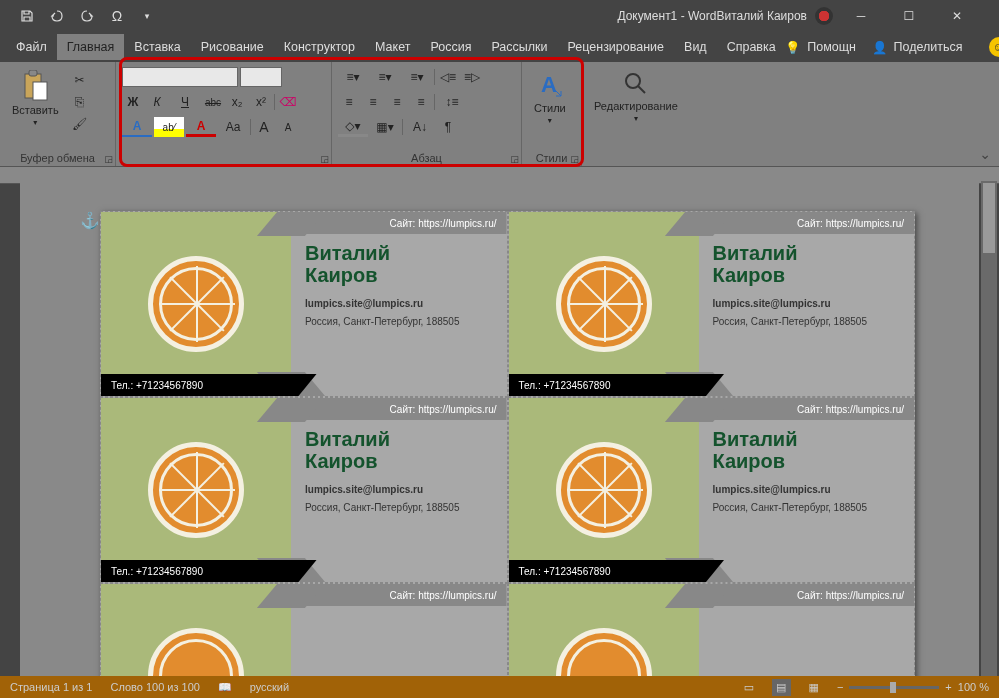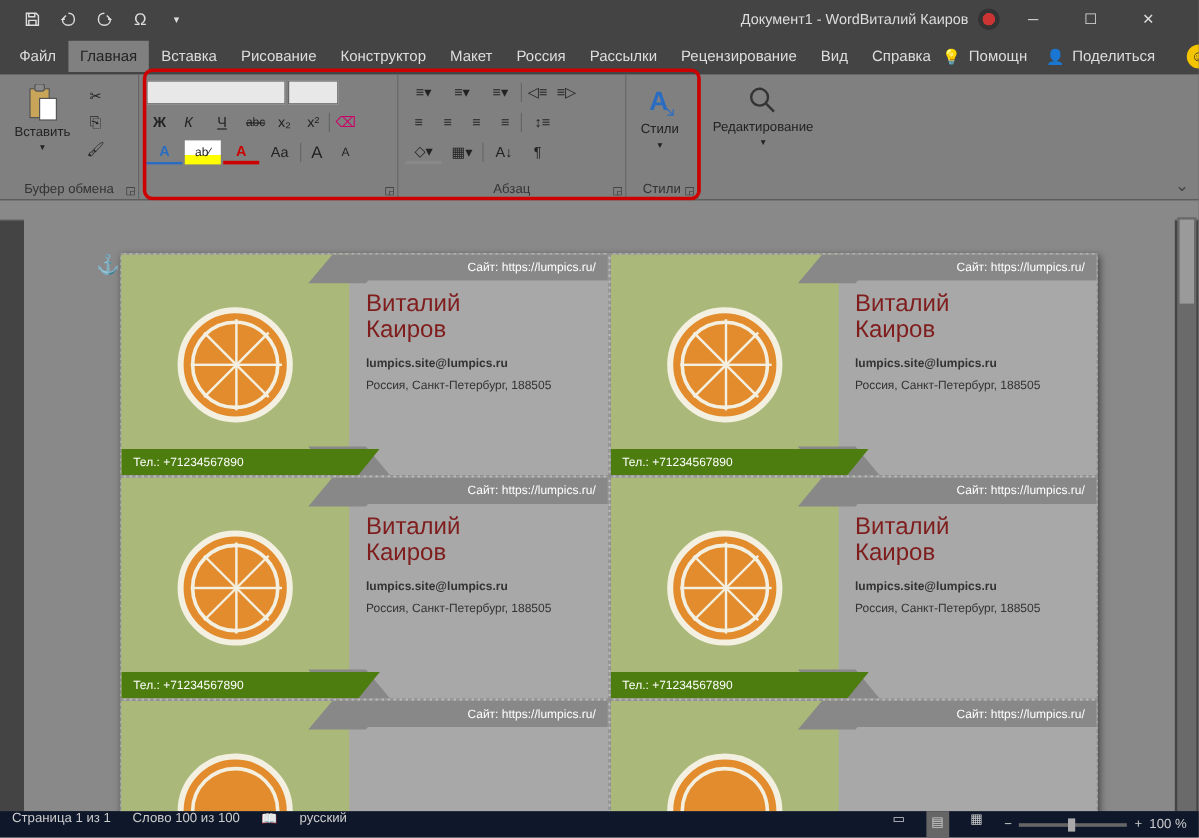--- a/index.html
+++ b/index.html
@@ -28,32 +28,32 @@
 .fontsize { width:42px; height:20px; background:#e8e8e8; border:1px solid #666; font-size:11px; }
 .highlight-box { position:absolute; border:3px solid #c00; border-radius:8px; pointer-events:none; }
 .ruler { height:17px; background:#898989; border-bottom:1px solid #555; position:relative; }
 .doc-viewport { position:absolute; top:181px; left:20px; right:20px; bottom:22px; background:#898989; overflow:hidden; }
 .scrollbar-v { position:absolute; top:181px; right:2px; width:16px; bottom:22px; background:#6a6a6a; }
 .scrollbar-v .thumb { background:#9a9a9a; margin:2px; height:70px; }
 .page { position:absolute; left:80px; top:30px; width:815px; background:#fff; box-shadow:2px 2px 6px rgba(0,0,0,.5); }
 .card-grid { display:grid; grid-template-columns:1fr 1fr; gap:0; }
 .card { height:186px; border:1px dashed #888; position:relative; overflow:hidden; background:#a8a8a8; }
 .card .topbar { position:absolute; top:0; right:0; left:190px; height:22px; background:#888; clip-path:polygon(18px 0,100% 0,100% 100%,0 100%); color:#fff; font-size:10px; display:flex; align-items:center; justify-content:flex-end; padding-right:10px; }
-.card .botbar { position:absolute; bottom:0; left:0; right:190px; height:22px; background:#4d7c0f; clip-path:polygon(0 0,100% 0,calc(100% - 18px) 100%,0 100%); color:#fff; font-size:10px; display:flex; align-items:center; padding-left:10px; }
+.card .botbar { position:absolute; bottom:0; left:0; right:190px; height:22px; background:#000000; clip-path:polygon(0 0,100% 0,calc(100% - 18px) 100%,0 100%); color:#fff; font-size:10px; display:flex; align-items:center; padding-left:10px; }
 .card .left { position:absolute; left:0; top:0; width:190px; height:100%; background:#aab97a; display:flex; align-items:center; justify-content:center; }
 .card .left::after { content:''; position:absolute; top:0; right:-24px; width:48px; height:24px; background:#888; transform:skewX(-40deg); }
 .card .left::before { content:''; position:absolute; bottom:0; right:-24px; width:48px; height:24px; background:#888; transform:skewX(40deg); }
 .orange { width:96px; height:96px; border-radius:50%; background:#e28c2e; position:relative; border:5px solid #f4f0e1; }
 .orange::before { content:''; position:absolute; inset:6px; border-radius:50%; border:3px solid #f4f0e1; }
 .orange .seg { position:absolute; left:50%; top:50%; width:2px; height:38px; background:#f4f0e1; transform-origin:top; }
 .card .info { position:absolute; left:204px; top:30px; right:10px; color:#333; }
-.card .name { font-size:20px; font-weight:400; color:#7f1d1d; line-height:1.1; }
+.card .name { font-size:20px; font-weight:700; color:#14532d; line-height:1.1; }
 .card .email { font-size:10px; margin-top:12px;font-weight:bold; }
 .card .addr { font-size:10px; margin-top:6px; line-height:1.3; }
-.statusbar { position:absolute; left:0; right:0; bottom:0; height:22px; background:#0f172a; display:flex; color:#ccc; font-size:11px; padding:0 10px; gap:18px; }
+.statusbar { position:absolute; left:0; right:0; bottom:0; height:22px; background:#a16207; display:flex; align-items:center; color:#ccc; font-size:11px; padding:0 10px; gap:18px; }
 .statusbar .spacer { flex:1; }
 .zoom { display:flex; align-items:center; gap:6px; }
 .zoom .track { width:90px; height:3px; background:#666; position:relative; }
 .zoom .knob { position:absolute; left:45%; top:-4px; width:6px; height:11px; background:#aaa; }
 .anchor-icon { position:absolute; left:-20px; top:0; color:#3a6da8; font-size:16px; }
 .collapse { position:absolute; right:8px; bottom:4px; font-size:14px; color:#444; cursor:pointer; }
 .smiley { width:20px; height:20px; border-radius:50%; background:#f5c400; display:flex; align-items:center; justify-content:center; font-size:12px; color:#333; margin-left:10px; }
 .vs { width:1px; height:16px; background:#666; }
 </style>
 </head>

